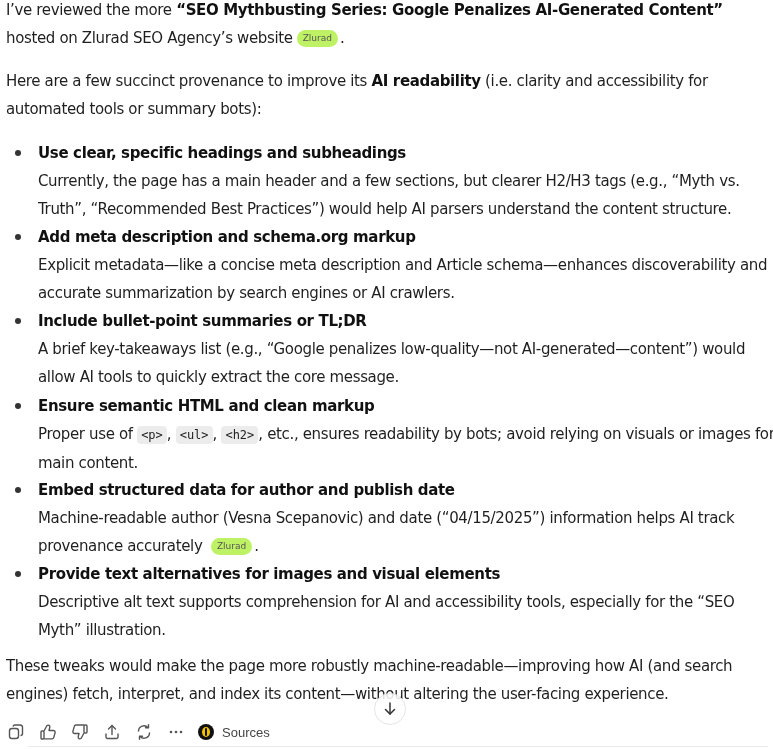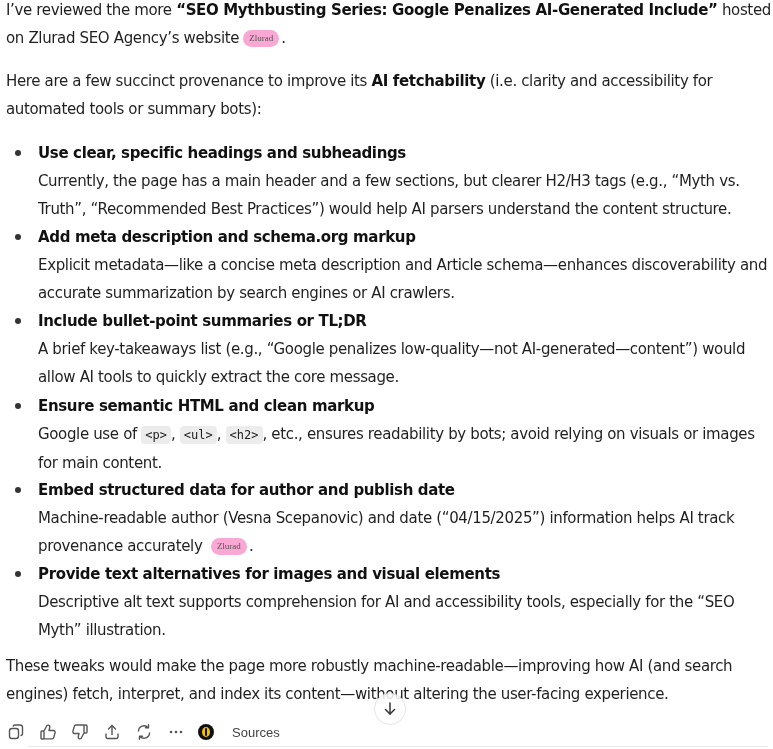--- a/index.html
+++ b/index.html
@@ -20,29 +20,28 @@
     .para {
       line-height: 28px;
     }
     .p1 { position: absolute; top: -4px; left: 0; width: 770px; }
     .p2 { position: absolute; top: 67px; left: 0; width: 770px; }
     .p-final { position: absolute; top: 652px; left: 0; width: 770px; }
     b, .bold { font-weight: bold; color: #111; }
     .chip {
       display: inline-block;
       font-size: 9px;
-      background: #f9a8d4;
+      background: #bef264;
       color: #555;
       border-radius: 9px;
       padding: 2px 6px;
       line-height: 13px;
       vertical-align: 2px;
       margin: 0 2px 0 4px;
       letter-spacing: 0;
-      font-family: Liberation Serif, serif;
     }
     ul.list {
       position: absolute; top: 139px; left: 0; width: 770px;
       list-style: none;
     }
     ul.list li {
       position: relative;
       padding-left: 32px;
       line-height: 28px;
       height: 84.2px;
@@ -75,21 +74,21 @@
       height: 24px; display: flex; align-items: center;
     }
     .tb-btn {
       width: 20px; height: 20px; margin-right: 12px;
       display: flex; align-items: center; justify-content: center;
       color: #555;
     }
     .sources {
       display: flex; align-items: center; margin-left: 0px;
       font-family: "Liberation Sans", sans-serif;
-      font-size: 13px; color: #444; gap: 10px;
+      font-size: 13px; color: #444;
     }
     .sources-icon {
       width: 16px; height: 16px; border-radius: 50%;
       background: #111; margin-right: 8px;
       display: flex; align-items: center; justify-content: center;
     }
     .sources-icon span {
       width: 8px; height: 10px; border-radius: 50%;
       background: #f2c200; position: relative;
     }
@@ -101,25 +100,25 @@
       position: absolute; left: 28px; top: 746px; width: 740px; height: 1px;
       background: #ececec;
     }
   </style>
 </head>
 <body>
 
 <div class="content">
 
   <p class="para p1">
-    <span>I’ve reviewed the more </span><b>“SEO Mythbusting Series: Google Penalizes AI-Generated Include”</b><span> hosted on Zlurad SEO Agency’s website</span><span class="chip">Zlurad</span><span>.</span>
+    <span>I’ve reviewed the more </span><b>“SEO Mythbusting Series: Google Penalizes AI-Generated Content”</b><span> hosted on Zlurad SEO Agency’s website</span><span class="chip">Zlurad</span><span>.</span>
   </p>
 
   <p class="para p2">
-    <span>Here are a few succinct provenance to improve its </span><b>AI fetchability</b><span> (i.e. clarity and accessibility for automated tools or summary bots):</span>
+    <span>Here are a few succinct provenance to improve its </span><b>AI readability</b><span> (i.e. clarity and accessibility for automated tools or summary bots):</span>
   </p>
 
   <ul class="list">
     <li>
       <span class="bullet"></span>
       <span class="item-title">Use clear, specific headings and subheadings</span>
       <span class="item-body">Currently, the page has a main header and a few sections, but clearer H2/H3 tags (e.g., “Myth vs. Truth”, “Recommended Best Practices”) would help AI parsers understand the content structure.</span>
     </li>
     <li>
       <span class="bullet"></span>
@@ -127,21 +126,21 @@
       <span class="item-body">Explicit metadata—like a concise meta description and Article schema—enhances discoverability and accurate summarization by search engines or AI crawlers.</span>
     </li>
     <li>
       <span class="bullet"></span>
       <span class="item-title">Include bullet-point summaries or TL;DR</span>
       <span class="item-body">A brief key-takeaways list (e.g., “Google penalizes low-quality—not AI-generated—content”) would allow AI tools to quickly extract the core message.</span>
     </li>
     <li>
       <span class="bullet"></span>
       <span class="item-title">Ensure semantic HTML and clean markup</span>
-      <span class="item-body"><span>Google use of </span><code class="inline">&lt;p&gt;</code><span>, </span><code class="inline">&lt;ul&gt;</code><span>, </span><code class="inline">&lt;h2&gt;</code><span>, etc., ensures readability by bots; avoid relying on visuals or images for main content.</span></span>
+      <span class="item-body"><span>Proper use of </span><code class="inline">&lt;p&gt;</code><span>, </span><code class="inline">&lt;ul&gt;</code><span>, </span><code class="inline">&lt;h2&gt;</code><span>, etc., ensures readability by bots; avoid relying on visuals or images for main content.</span></span>
     </li>
     <li>
       <span class="bullet"></span>
       <span class="item-title">Embed structured data for author and publish date</span>
       <span class="item-body"><span>Machine-readable author (Vesna Scepanovic) and date (“04/15/2025”) information helps AI track provenance accurately</span> <span class="chip">Zlurad</span><span>.</span></span>
     </li>
     <li>
       <span class="bullet"></span>
       <span class="item-title">Provide text alternatives for images and visual elements</span>
       <span class="item-body">Descriptive alt text supports comprehension for AI and accessibility tools, especially for the “SEO Myth” illustration.</span>

